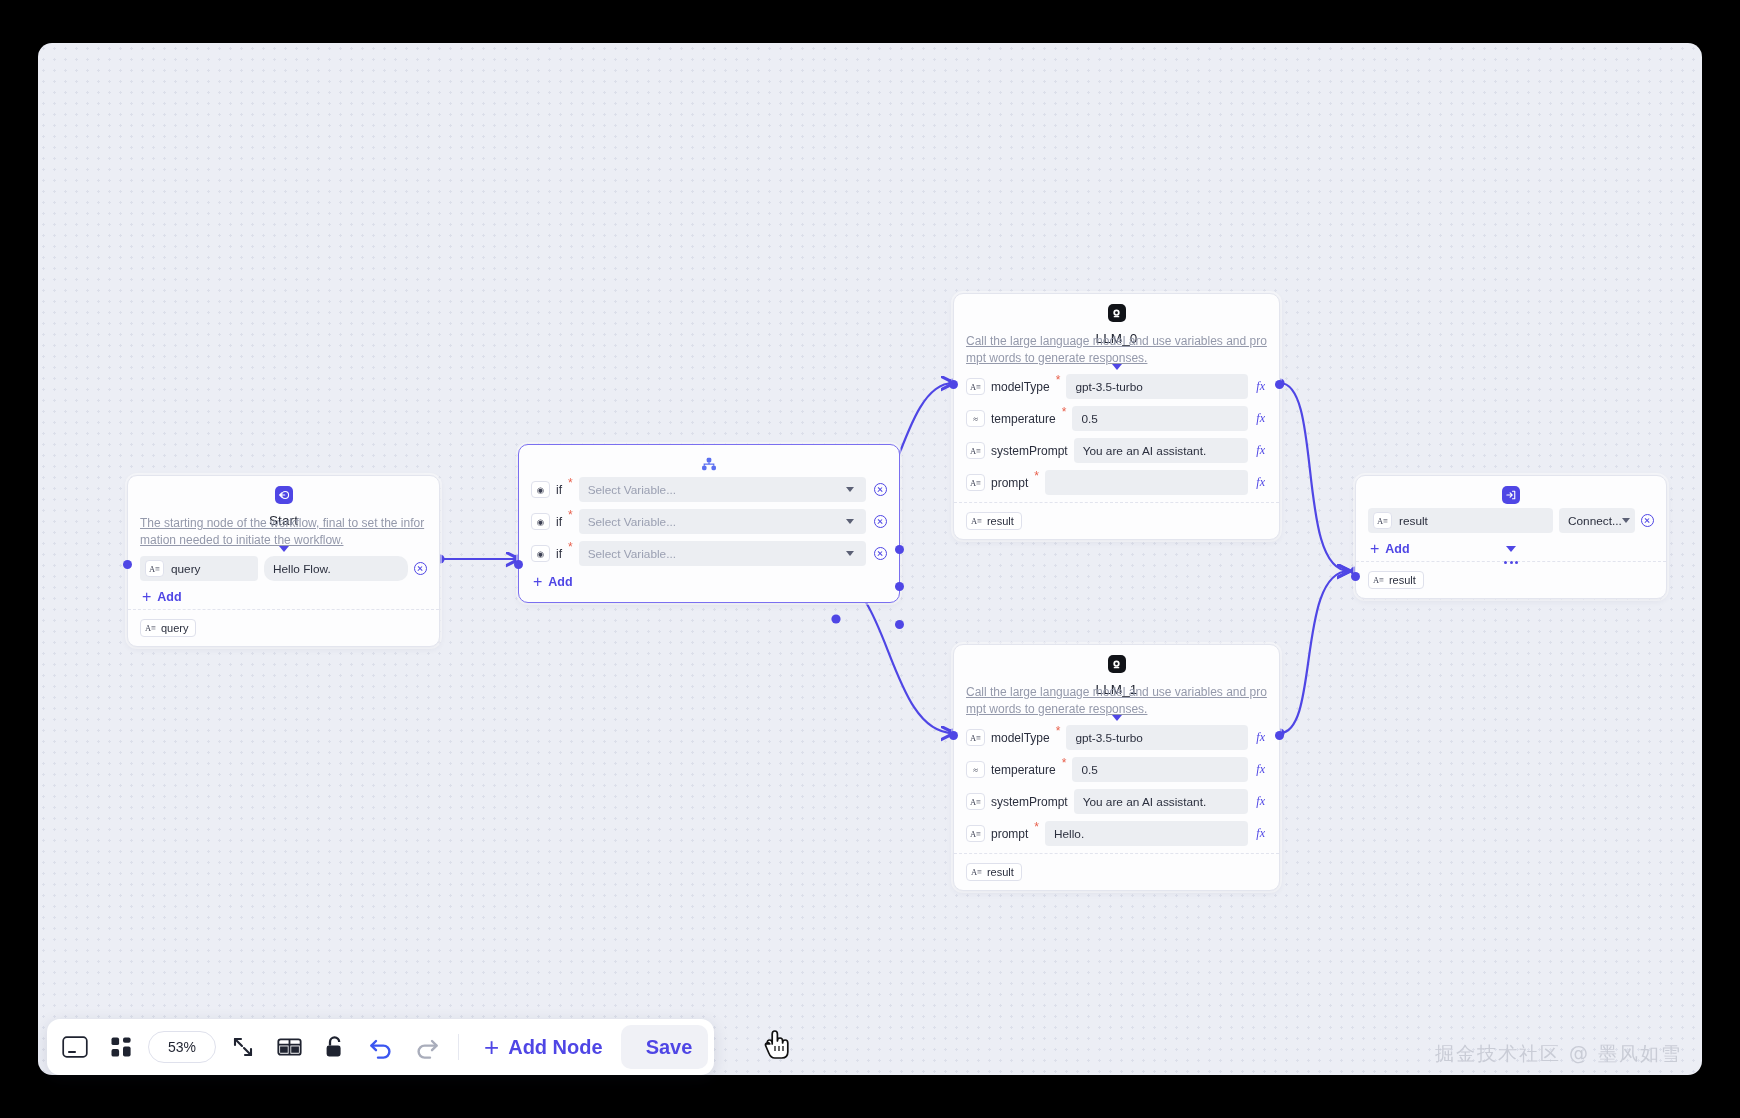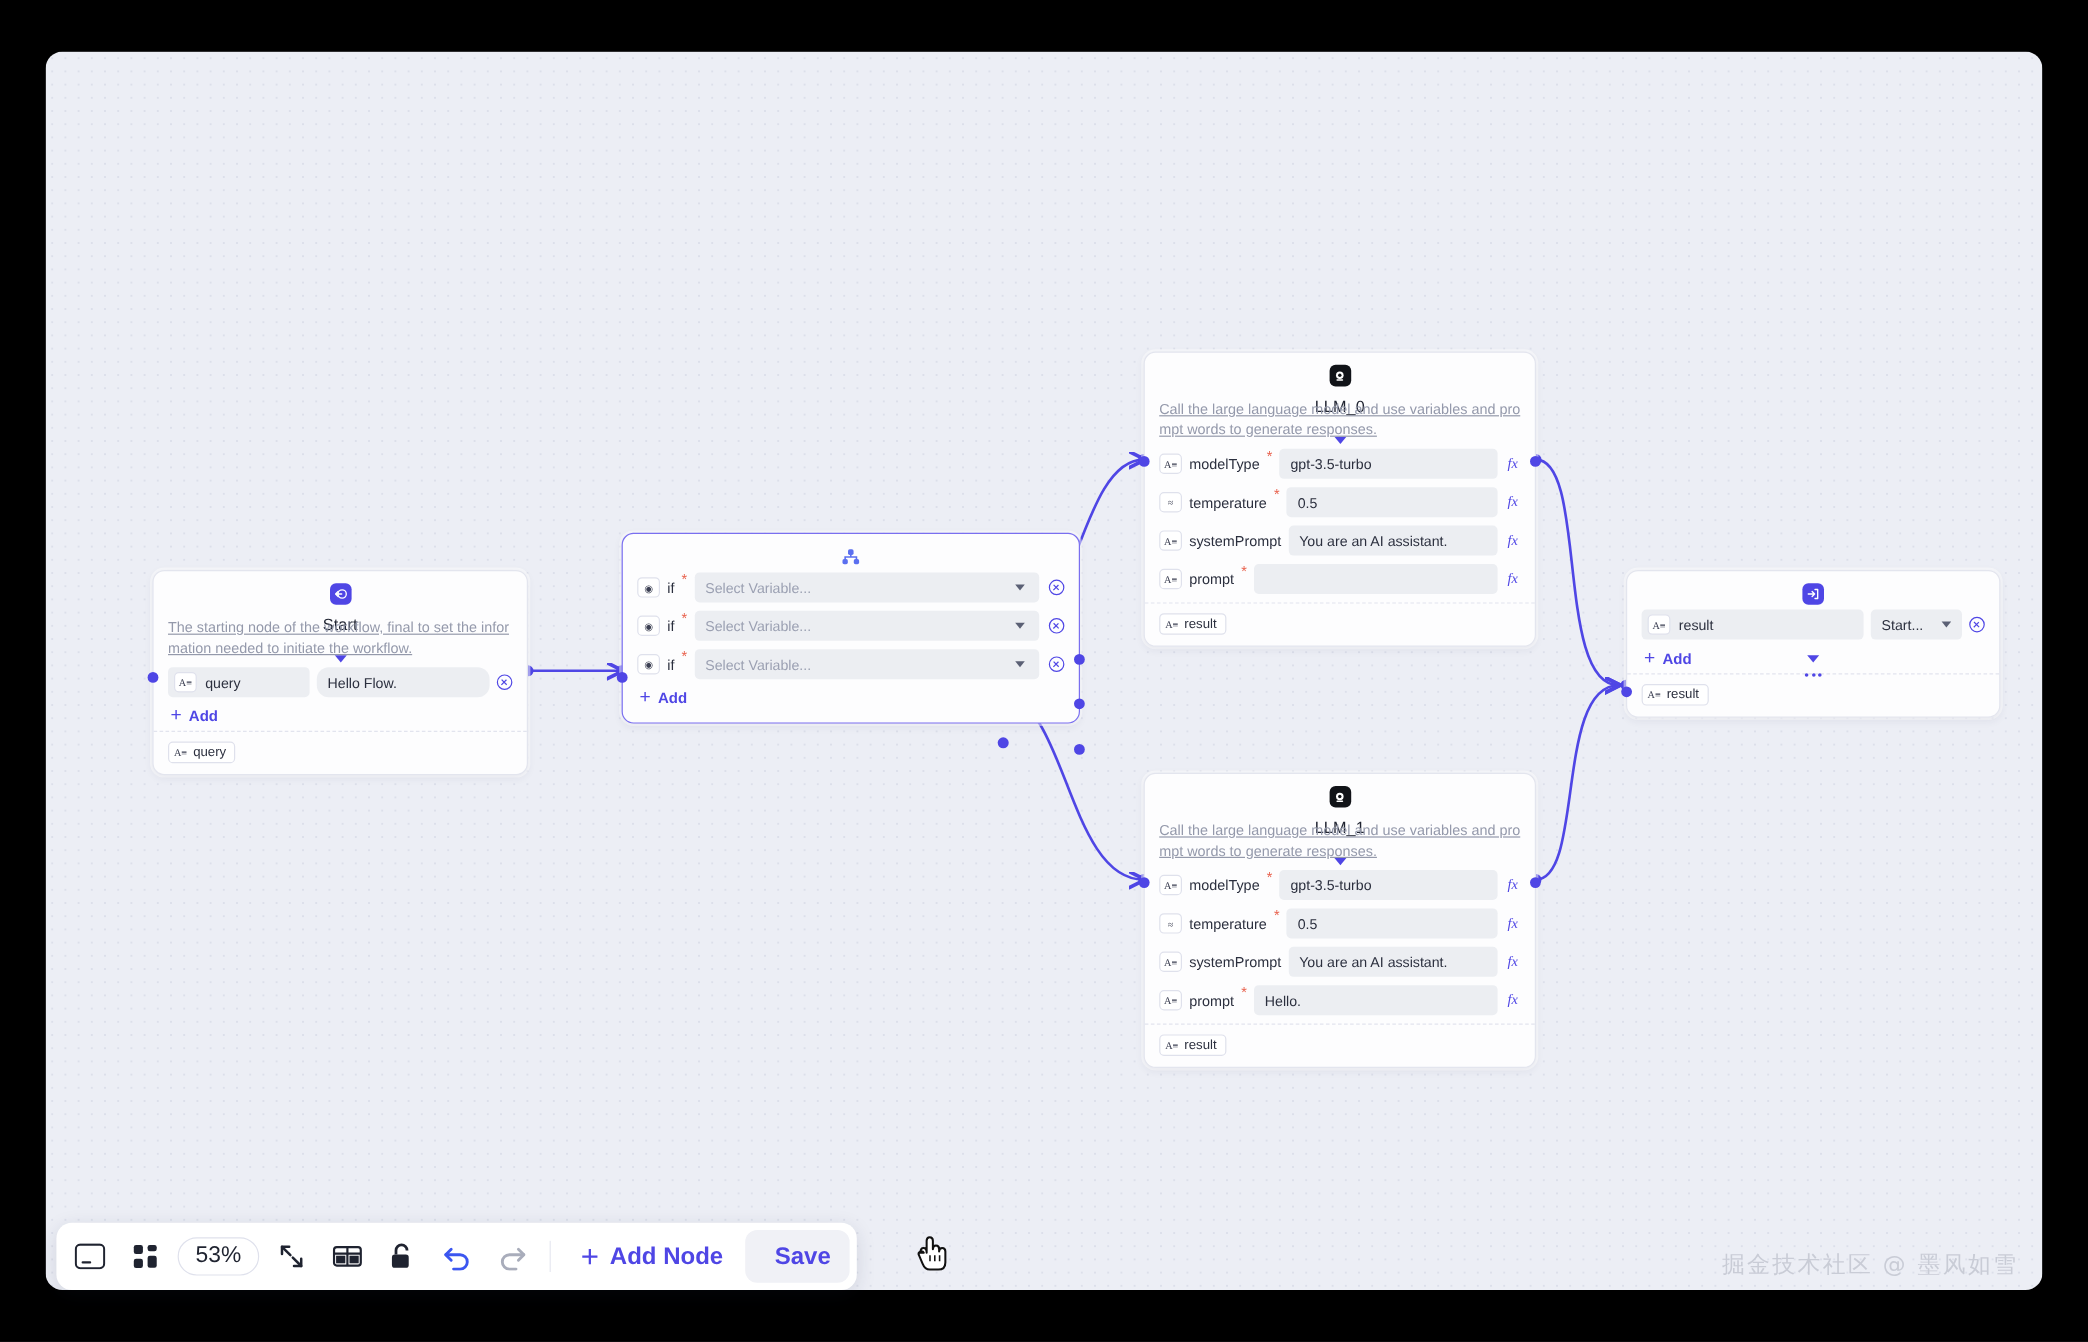--- a/index.html
+++ b/index.html
@@ -115,21 +115,21 @@
     z-index: 40;
   }
   .tbtn {
     height: 42px; min-width: 44px; border-radius: 9px;
     display: flex; align-items: center; justify-content: center;
     cursor: pointer; background: transparent; border: none;
   }
   .zoomval {
     height: 32px; min-width: 68px; border: 1px solid #dfe1ec; border-radius: 17px;
     display: flex; align-items: center; justify-content: center;
-    font-size: 19px; color: #1f2330; cursor: pointer; margin: 0 3px;
+    font-size: 14px; color: #1f2330; cursor: pointer; margin: 0 3px;
   }
   .tsep { width: 1px; height: 26px; background: #e6e8f0; margin: 0 7px; }
   .bigbtn {
     height: 44px; border-radius: 10px; display: flex; align-items: center;
     gap: 9px; padding: 0 16px; cursor: pointer; color: #4f46e5;
     font-size: 20px; font-weight: 700; background: transparent; border: none;
   }
   .bigbtn.hovered { background: #f0f1f6; padding-left: 25px; }
   .plusico { font-size: 26px; font-weight: 400; line-height: 20px; }
   
@@ -407,21 +407,21 @@
             <i></i>
           </span>
       </div>
 
       <div class="row">
         <span class="field" style="flex:1;">
           <span class="tchip" style="margin-left:-4px;margin-right:7px;">A≡</span>
           <span>result</span>
         </span>
         <span class="field" style="flex:0 0 76px; justify-content:space-between;">
-          <span>Start...</span>
+          <span>Connect...</span>
           <span class="caret-sel"></span>
         </span>
         <span class="xbtn"></span>
       </div>
 
       <div class="addrow">
         <span class="plus">+</span>
         <span class="lbl">Add</span>
       </div>
       <div class="outsep"></div>

